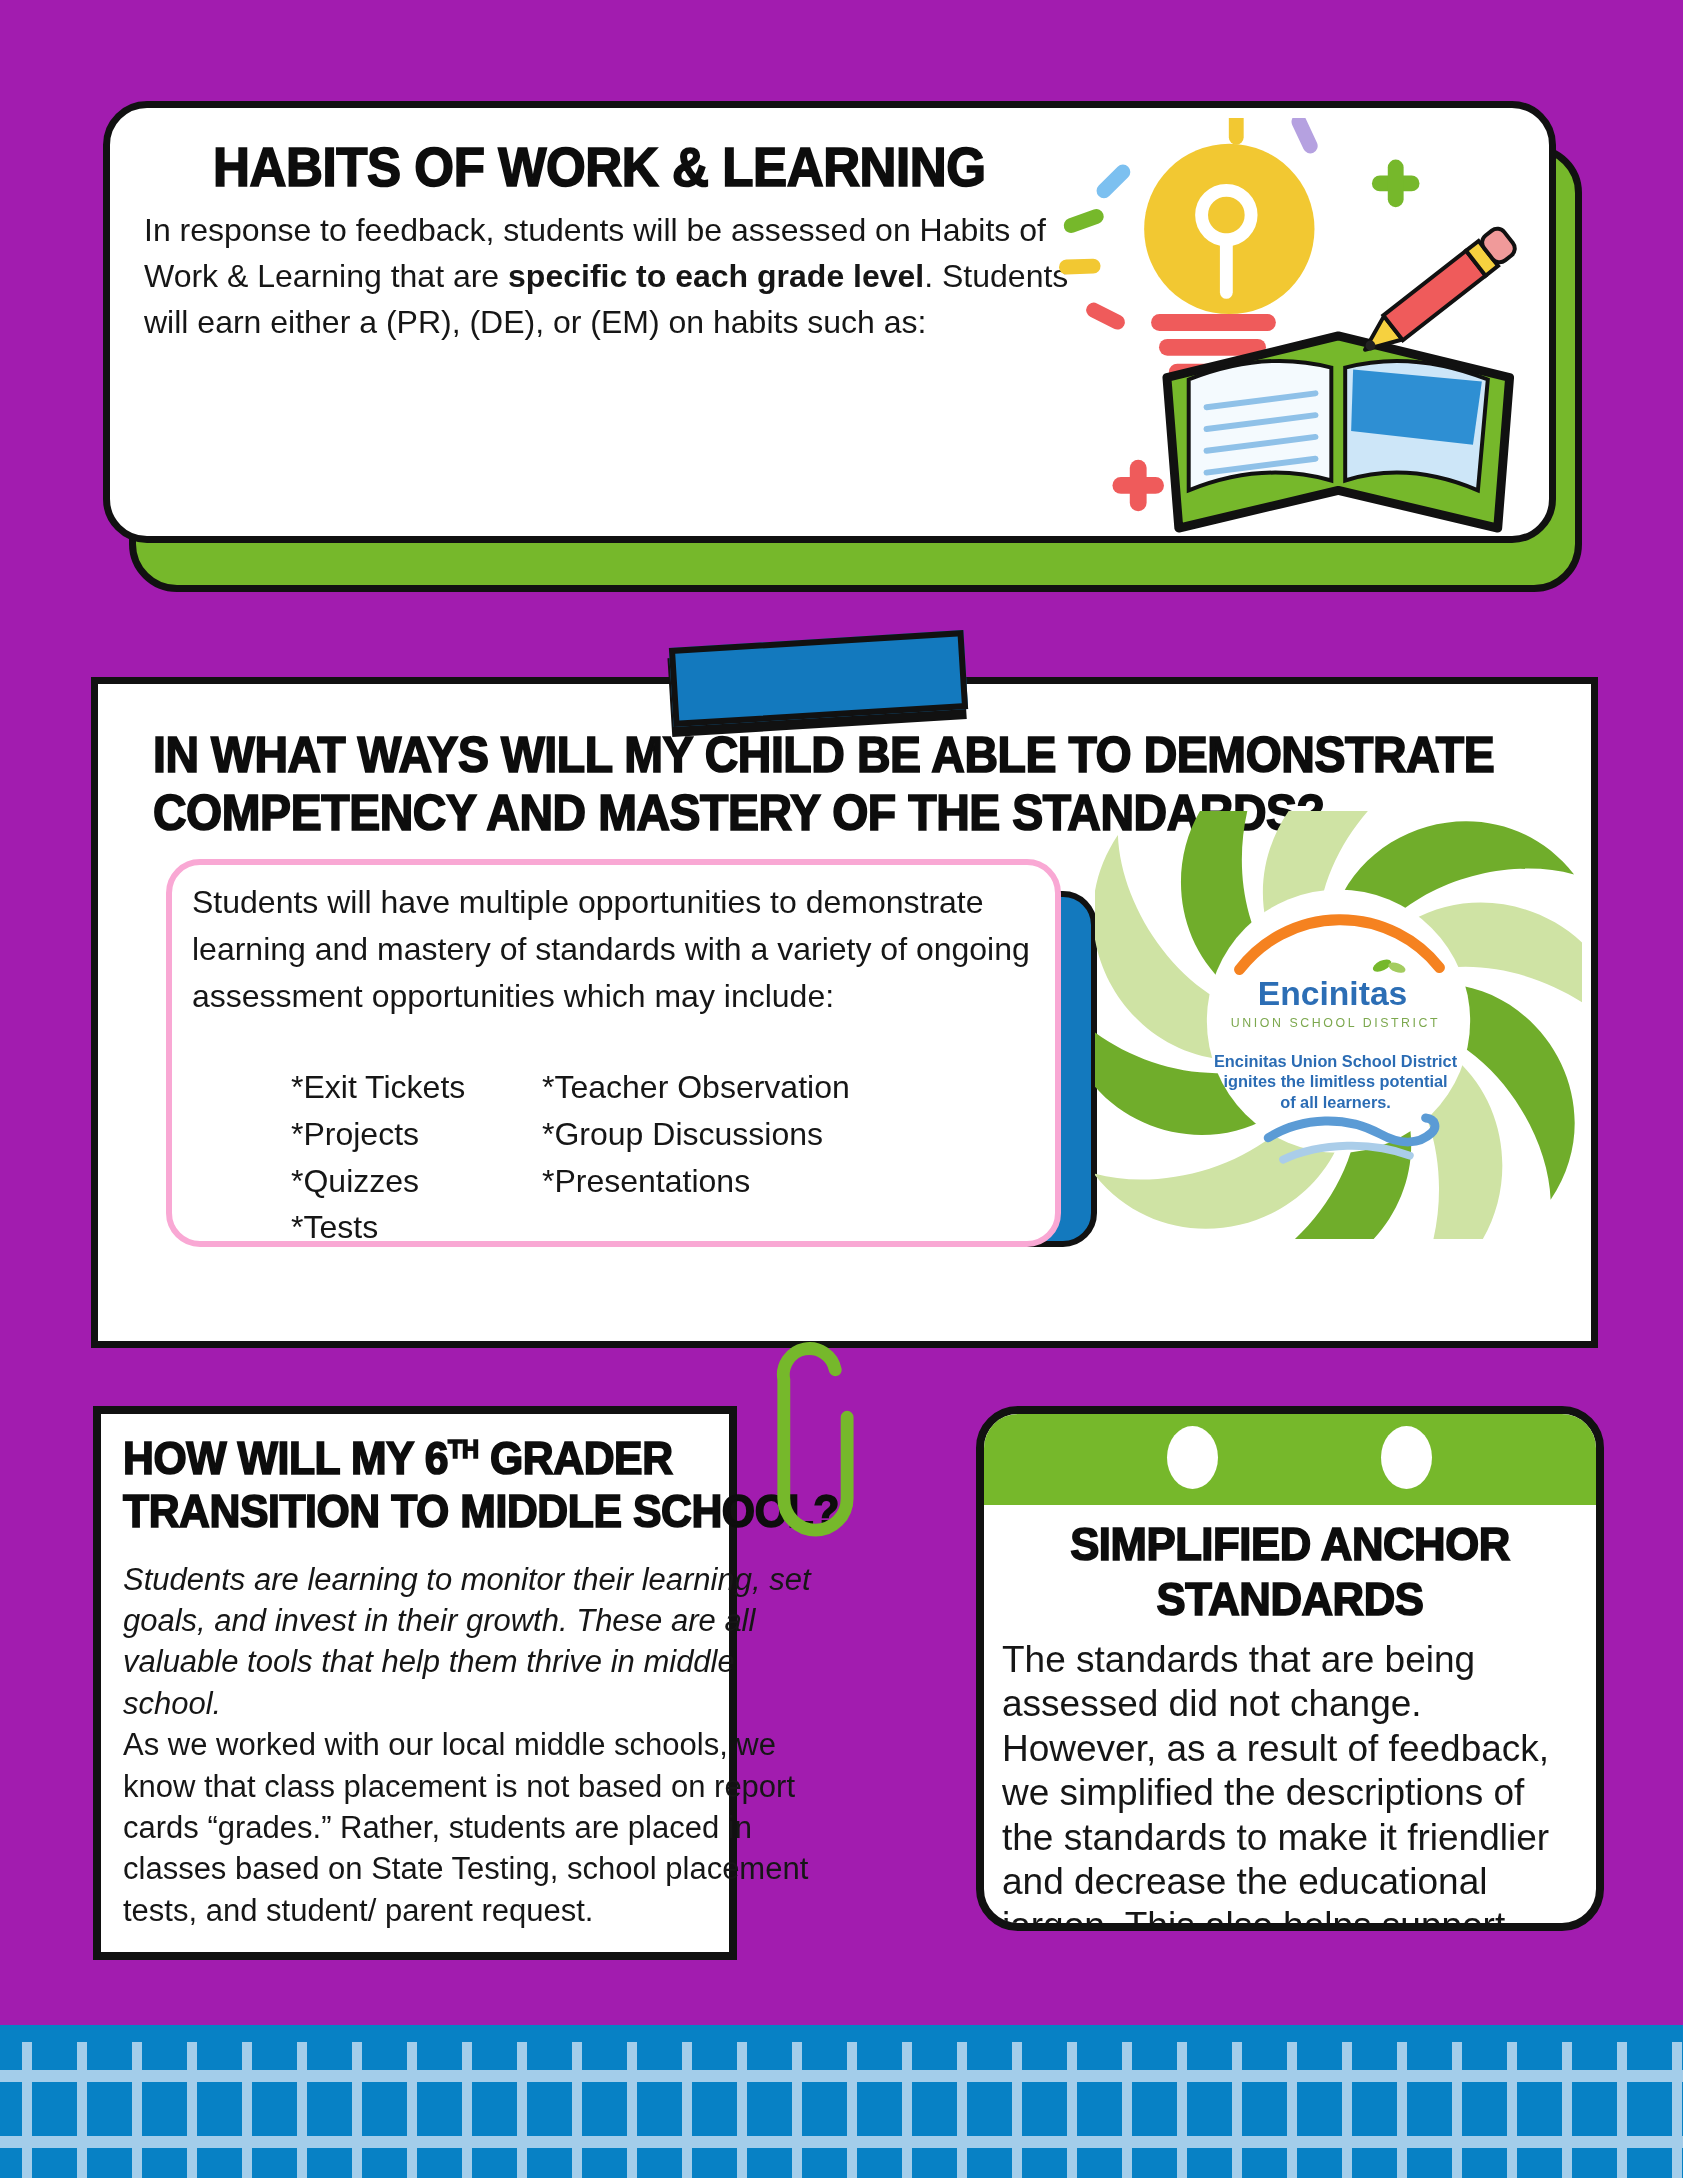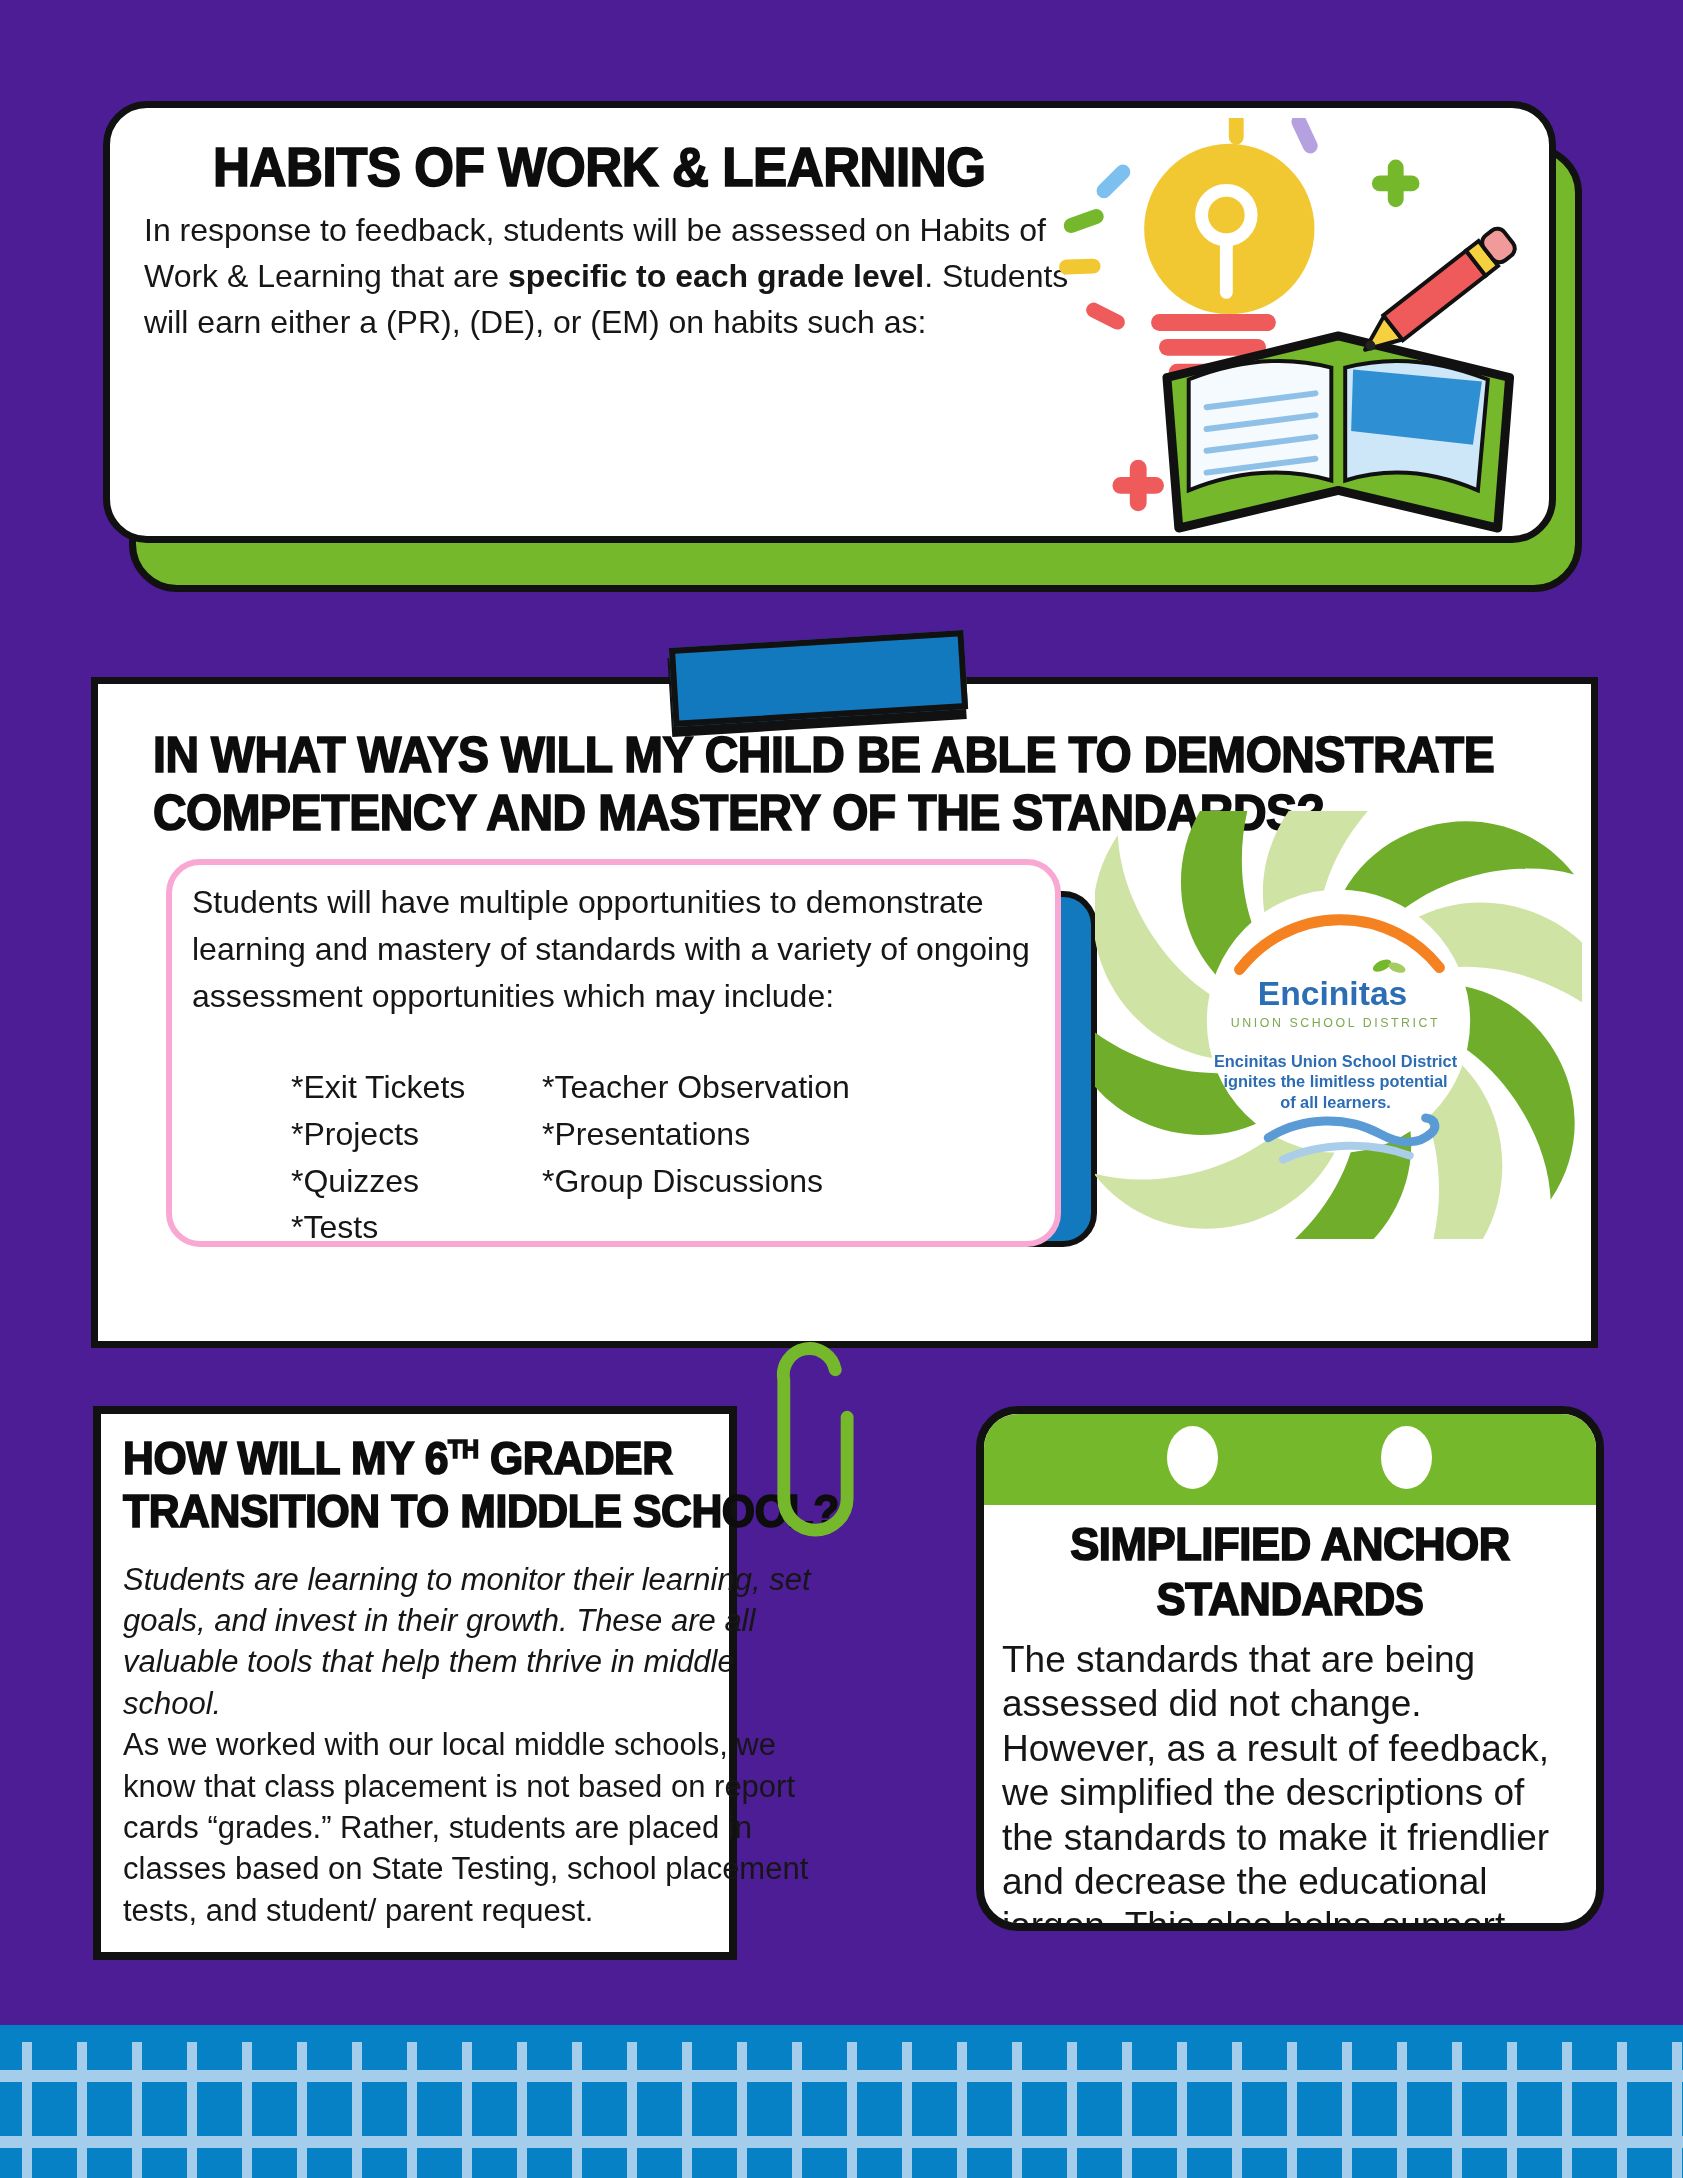--- a/index.html
+++ b/index.html
@@ -1,19 +1,19 @@
 <!DOCTYPE html>
 <html><head>
 <meta charset="utf-8">
 <style>
   * { margin:0; padding:0; box-sizing:border-box; }
   html,body { background:#ffffff; }
   .page {
     position:relative; width:1683px; height:2178px; overflow:hidden;
-    background:#4c1d95; color:#161616;
+    background:#a21caf; color:#161616;
     font-family:"Liberation Sans","DejaVu Sans",sans-serif;
   }
   
   .hd {
     font-weight:900; color:#0d0d0d; letter-spacing:-0.5px;
     -webkit-text-stroke:1.7px #0d0d0d;
     transform:scaleX(.93); transform-origin:left top;
     line-height:1.16;
   }
   .hd .ln { display:block; white-space:nowrap; }
@@ -143,22 +143,22 @@
       <p class="inner-intro">Students will have multiple opportunities to demonstrate learning and mastery of standards with a variety of ongoing assessment opportunities which may include:</p>
       <div class="cols">
         <ul class="col1">
           <li>*Exit Tickets</li>
           <li>*Projects</li>
           <li>*Quizzes</li>
           <li>*Tests</li>
         </ul>
         <ul class="col2">
           <li>*Teacher Observation</li>
+          <li>*Group Discussions</li>
           <li>*Presentations</li>
-          <li>*Group Discussions</li>
         </ul>
       </div>
     </div>
 
     <svg class="logo" viewBox="0 0 492 432" aria-hidden="true">
       <g>
         <g fill="#cfe3a4">
           <path d="M0,-120 C40,-210 170,-235 238,-148 C168,-168 62,-138 24,-64 Z" transform="translate(246,212) rotate(36) scale(1.04)"></path>
           <path d="M0,-120 C40,-210 170,-235 238,-148 C168,-168 62,-138 24,-64 Z" transform="translate(246,212) rotate(108) scale(1.04)"></path>
           <path d="M0,-120 C40,-210 170,-235 238,-148 C168,-168 62,-138 24,-64 Z" transform="translate(246,212) rotate(180) scale(1.04)"></path>

